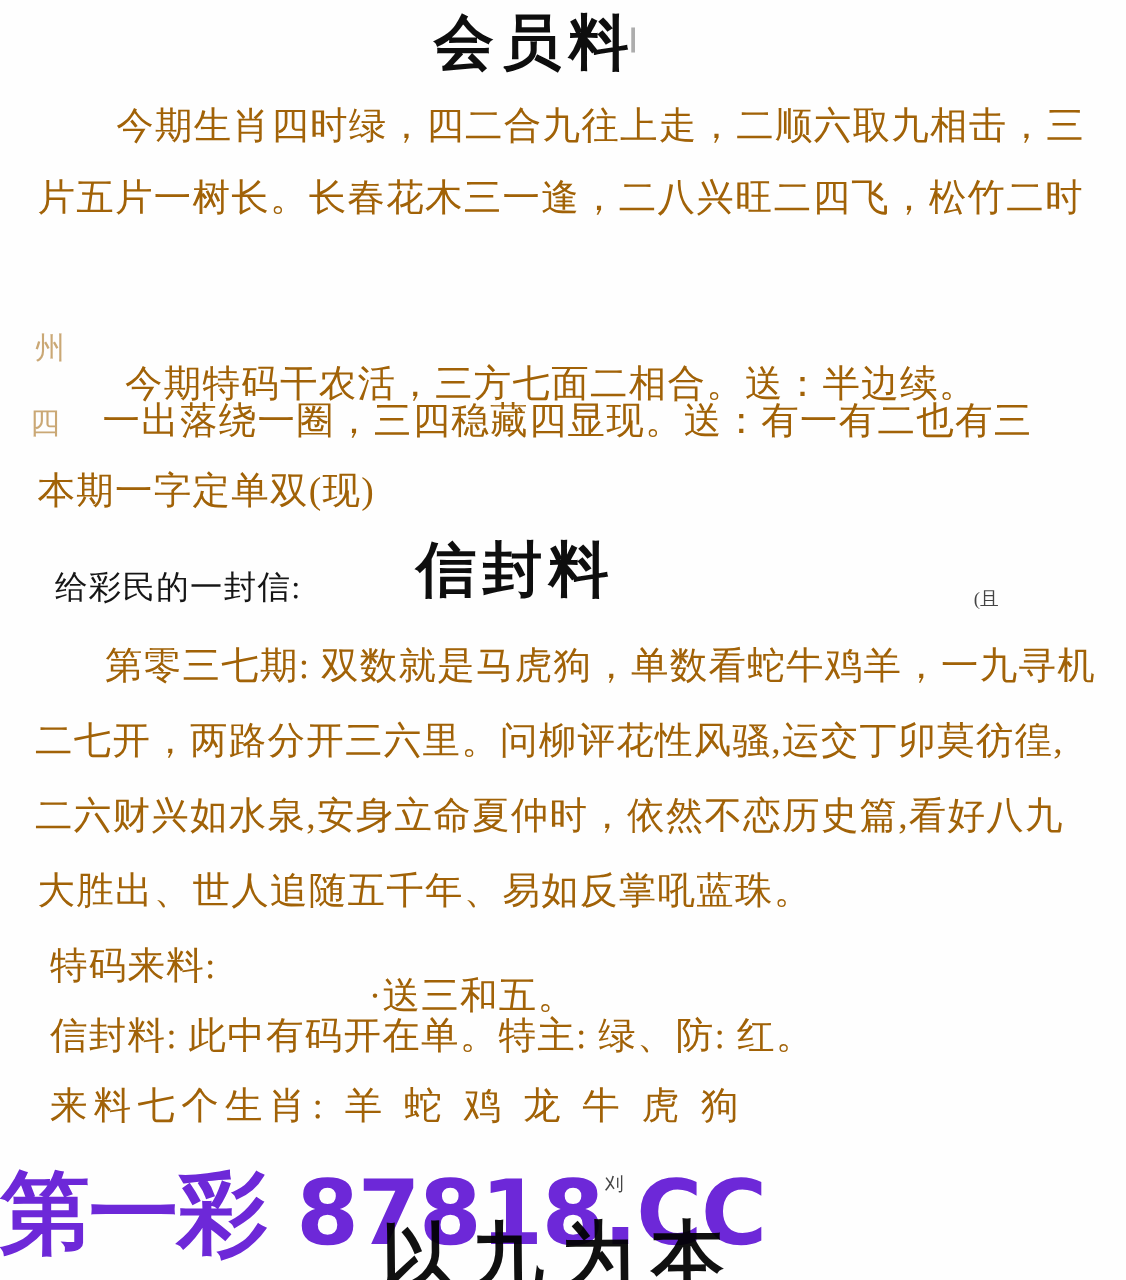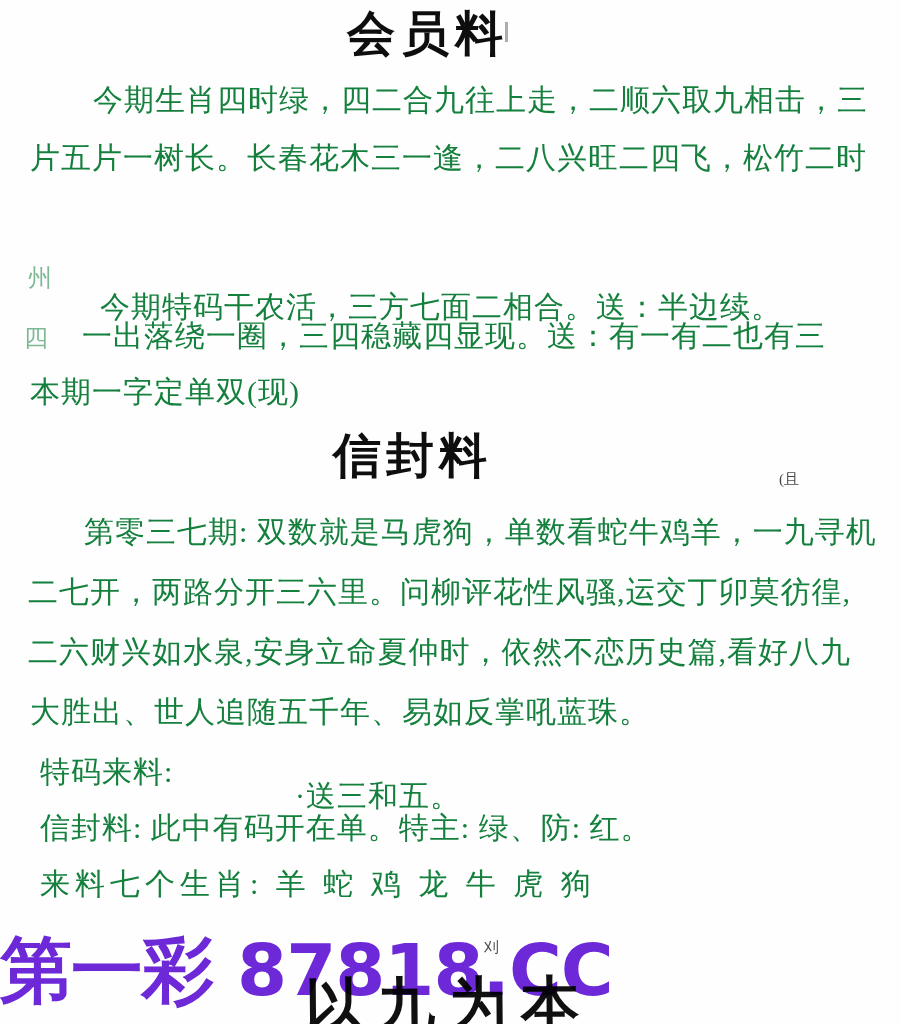--- a/index.html
+++ b/index.html
@@ -14,21 +14,21 @@
     padding-left: 44px;
   }
   .abs { position: absolute; white-space: pre; }
   .h-title {
     font-weight: 700;
     font-family: "DejaVu Serif", serif;
     color: #0e0e0e;
   }
   .member-title { left: 347px; top: 2px; font-size: 48px; letter-spacing: 6px; }
   .envelope-title { left: 333px; top: 424px; font-size: 48px; letter-spacing: 5px; }
-  .body-line { font-size: 30px; letter-spacing: 1px; color: #15803d; }
+  .body-line { font-size: 30px; letter-spacing: 1px; color: #a16207; }
   .faint { opacity: 0.55; font-size: 24px; }
   .tiny-mark { font-size: 15px; opacity: 0.8; }
   .artifact-tick {
     position: absolute;
     width: 3px; height: 20px;
     background: #8a8a8a;
     opacity: 0.7;
   }
   .label-line { font-size: 26px; letter-spacing: 1px; }
   .zodiac { letter-spacing: 5px; }
@@ -65,20 +65,21 @@
   <div class="abs body-line faint" style="left:28px; top:262px;">州</div>
   <div class="abs body-line" style="left:100px; top:256px;margin-top:31px;">今期特码干农活，三方七面二相合。送：半边续。</div>
 
   <div class="abs body-line faint" style="left:24px; top:322px;">四</div>
   <div class="abs body-line" style="left:30px; top:372px;">本期一字定单双(现)</div>
 
   <div class="abs body-line" style="left:82px; top:316px;">一出落绕一圈，三四稳藏四显现。送：有一有二也有三</div>
 
   <div class="abs h-title envelope-title">信封料</div>
 
+  <div class="abs label-line" style="left:44px; top:452px;">给彩民的一封信:</div>
 
   <div class="abs tiny-mark" style="left:779px; top:470px;">(且</div>
 
   <div class="abs body-line" style="left:28px; top:572px;">二七开，两路分开三六里。问柳评花性风骚,运交丁卯莫彷徨,</div>
 
   <div class="abs body-line" style="left:84px; top:512px;">第零三七期: 双数就是马虎狗，单数看蛇牛鸡羊，一九寻机</div>
 
   <div class="abs body-line" style="left:28px; top:632px;">二六财兴如水泉,安身立命夏仲时，依然不恋历史篇,看好八九</div>
 
   <div class="abs body-line" style="left:30px; top:692px;">大胜出、世人追随五千年、易如反掌吼蓝珠。</div>

